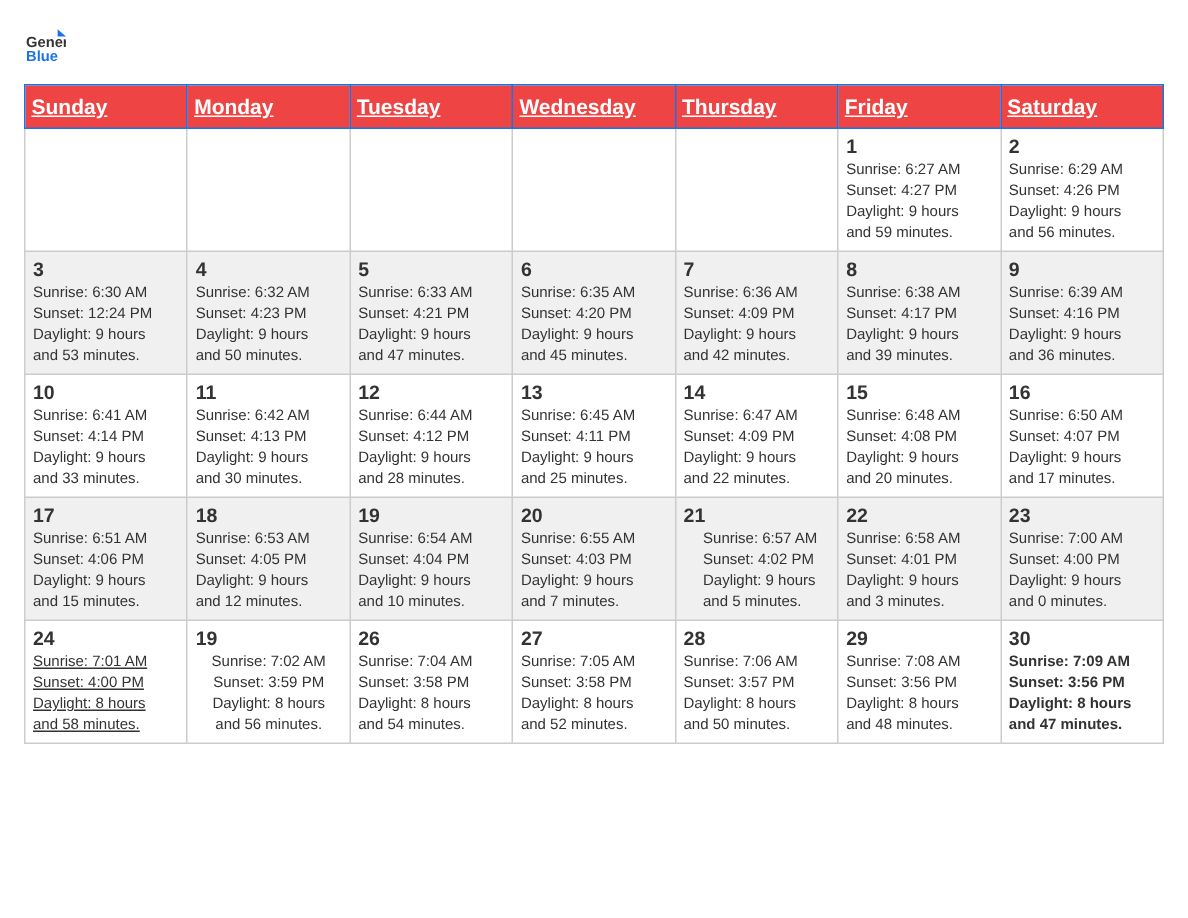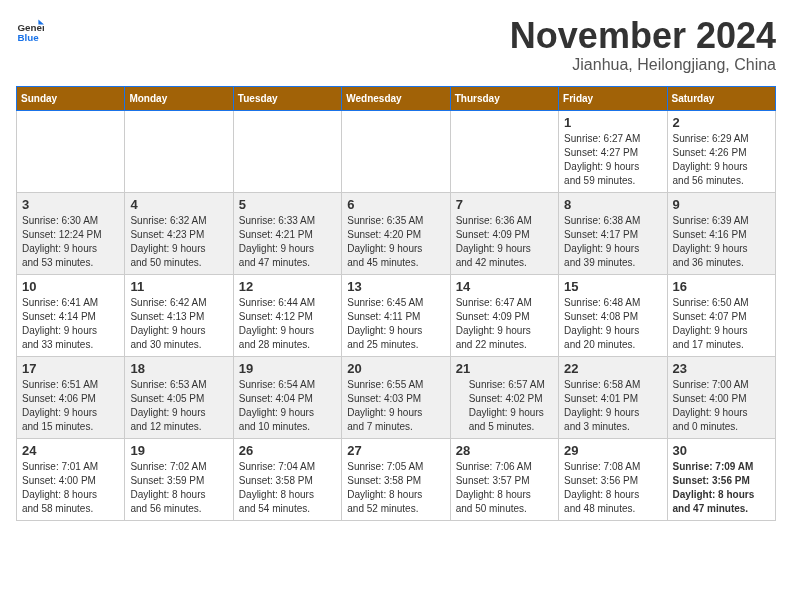--- a/index.html
+++ b/index.html
@@ -37,27 +37,28 @@
     .location-title {
       font-size: 16px;
       color: #555;
     }
     .calendar-table {
       width: 100%;
       border-collapse: collapse;
       border: 1px solid #ccc;
     }
     .calendar-table th {
-      background-color: #a16207;
+      background-color: #ef4444;
       color: #fff;
-      font-size: 10px;
+      font-size: 14px;
       font-weight: bold;
       padding: 6px 4px;
       text-align: left;
       border: 1px solid #1a73e8;
+      text-decoration: underline;
     }
     .calendar-table td {
       border: 1px solid #ccc;
       vertical-align: top;
       padding: 4px 5px;
       font-size: 10px;
       color: #333;
       height: 80px;
       width: calc(100% / 7);
     }
@@ -85,24 +86,20 @@
 </head>
 <body>
 
 <div class="header-area">
   <div class="logo">
     <svg class="logo-icon" viewBox="0 0 40 40" xmlns="http://www.w3.org/2000/svg">
       <text x="2" y="22" font-size="14" font-weight="bold" fill="#333">General</text>
       <text x="2" y="35" font-size="14" font-weight="bold" fill="#1a73e8">Blue</text>
       <polygon points="32,5 40,12 32,12" fill="#1a73e8"></polygon>
     </svg>
-  </div>
-  <div class="title-area">
-    <div class="month-title">November 2024</div>
-    <div class="location-title">Jianhua, Heilongjiang, China</div>
   </div>
 </div>
 
 <table class="calendar-table">
   <thead>
     <tr>
     <th>Sunday</th>
         <th>Monday</th>
         <th>Tuesday</th>
         <th>Wednesday</th>
@@ -282,28 +279,28 @@
           <span class="day-number">23</span>
           <div class="day-info" style="white-space: pre-line;">Sunrise: 7:00 AM
 Sunset: 4:00 PM
 Daylight: 9 hours
 and 0 minutes.</div>
         </td>
       </tr>
       <tr class="row-white">
         <td>
           <span class="day-number">24</span>
-          <div class="day-info" style="white-space: pre-line;">Sunrise: 7:01 AM
+          <div class="day-info" style="white-space: pre-line; text-decoration: underline;">Sunrise: 7:01 AM
 Sunset: 4:00 PM
 Daylight: 8 hours
 and 58 minutes.</div>
         </td>
         <td>
           <span class="day-number">19</span>
-          <div class="day-info" style="white-space: pre-line;">Sunrise: 7:02 AM
+          <div class="day-info" style="white-space: pre-line; text-align: center;">Sunrise: 7:02 AM
 Sunset: 3:59 PM
 Daylight: 8 hours
 and 56 minutes.</div>
         </td>
         <td>
           <span class="day-number">26</span>
           <div class="day-info" style="white-space: pre-line;">Sunrise: 7:04 AM
 Sunset: 3:58 PM
 Daylight: 8 hours
 and 54 minutes.</div>

